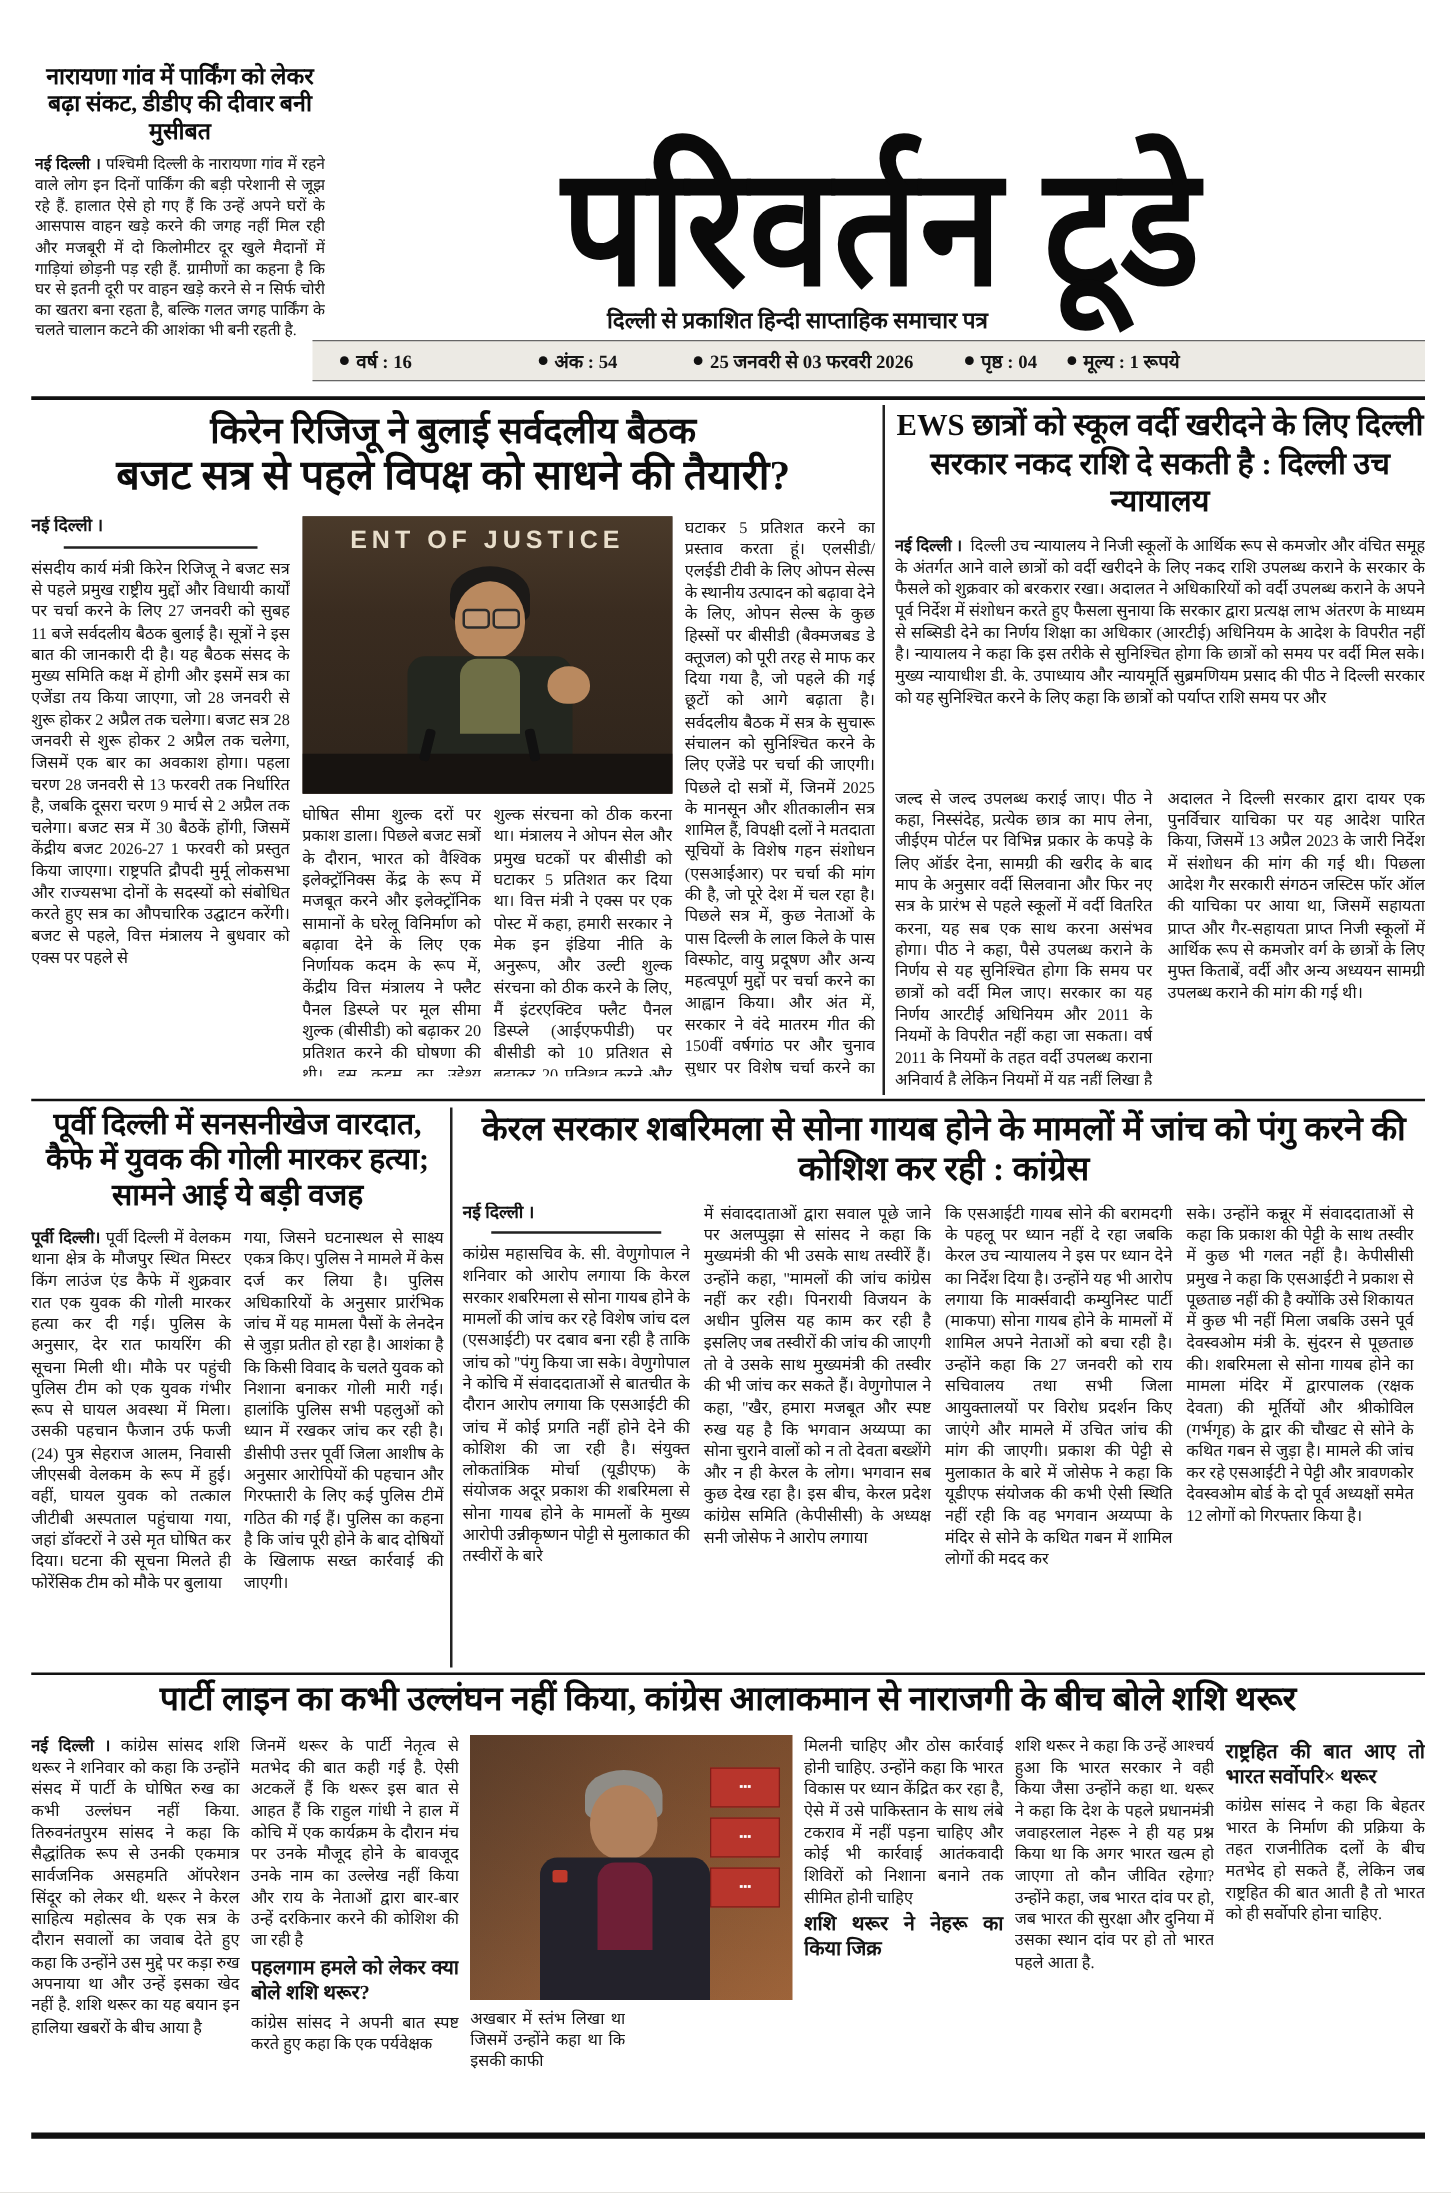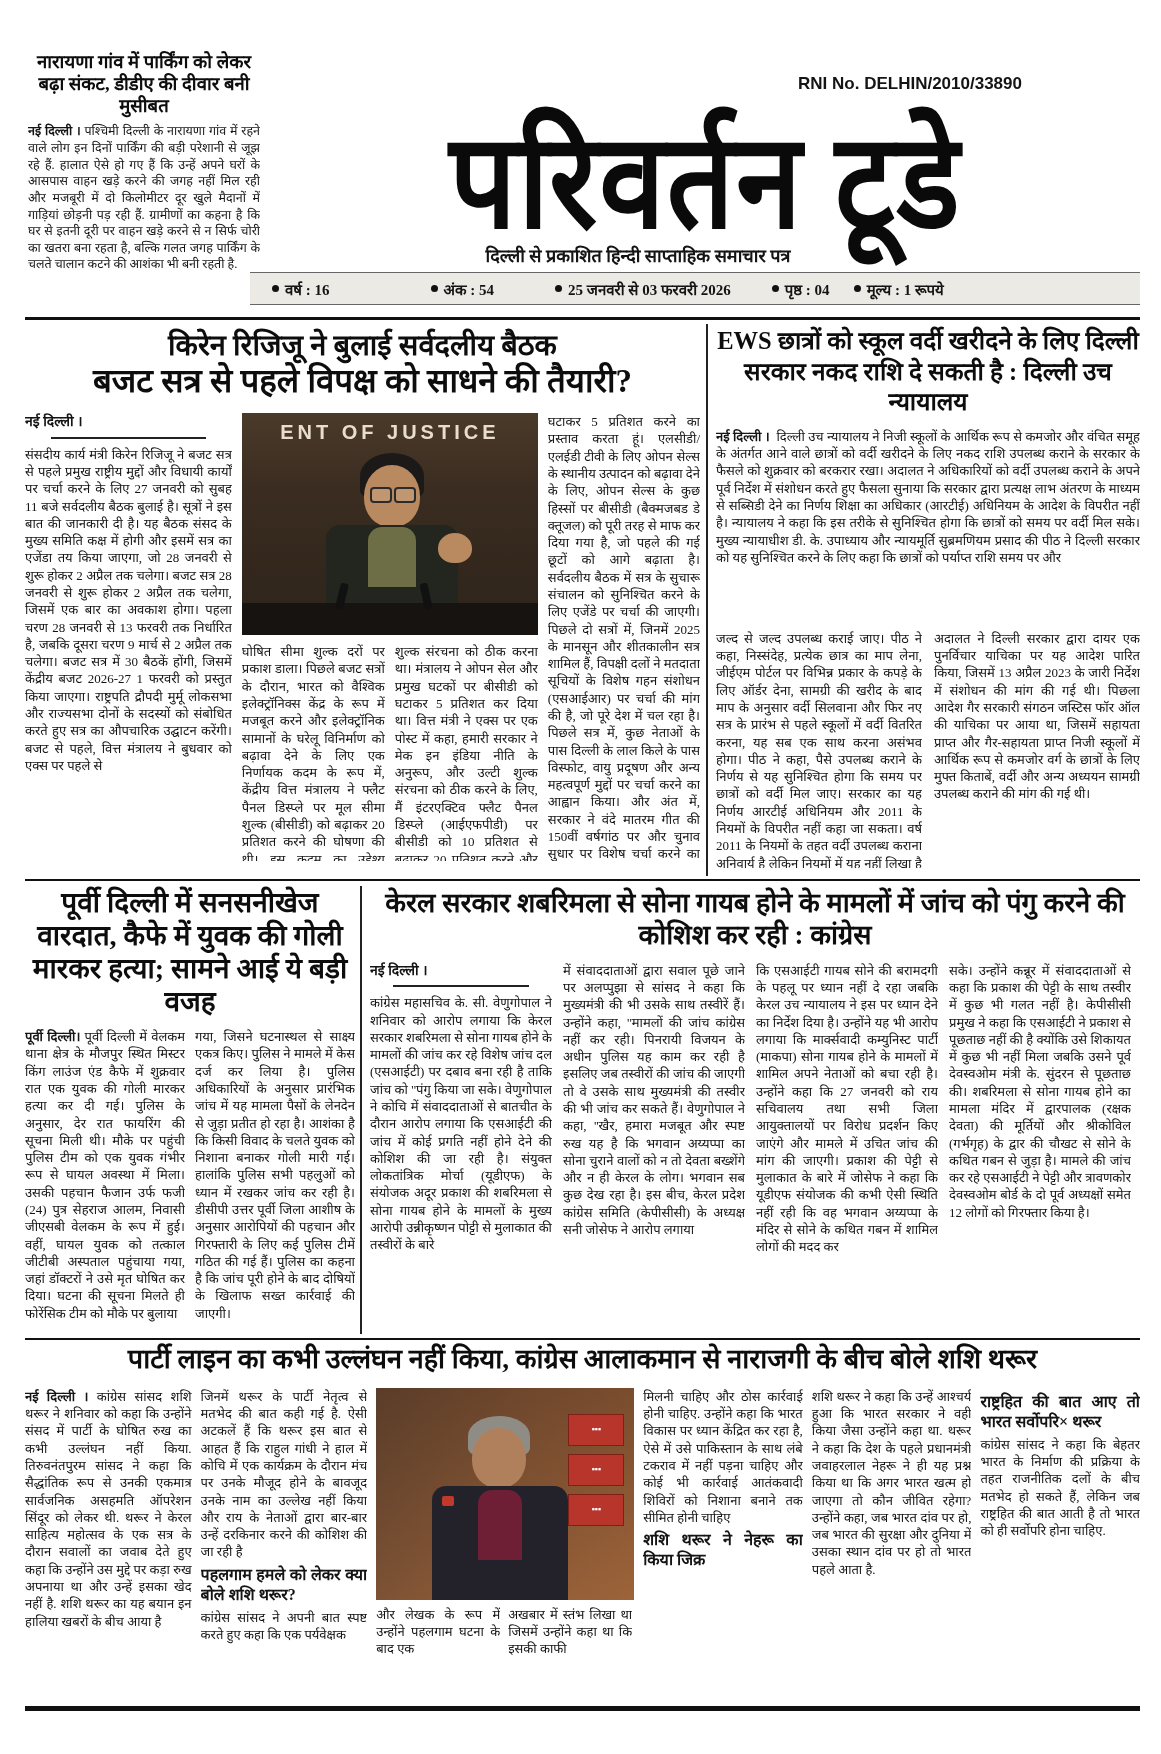--- a/index.html
+++ b/index.html
@@ -48,21 +48,20 @@
 <div class="page">
 
   <div class="abs" style="left:28px;top:52px;width:232px;height:245px;">
     <div class="headline" style="font-size:18.5px;">नारायणा गांव में पार्किंग को लेकर बढ़ा संकट, डीडीए की दीवार बनी मुसीबत</div>
     <div class="body-txt just" style="margin-top:6px;font-size:12.5px;">
       <b>नई दिल्ली ।</b>
       <span>पश्चिमी दिल्ली के नारायणा गांव में रहने वाले लोग इन दिनों पार्किंग की बड़ी परेशानी से जूझ रहे हैं. हालात ऐसे हो गए हैं कि उन्हें अपने घरों के आसपास वाहन खड़े करने की जगह नहीं मिल रही और मजबूरी में दो किलोमीटर दूर खुले मैदानों में गाड़ियां छोड़नी पड़ रही हैं. ग्रामीणों का कहना है कि घर से इतनी दूरी पर वाहन खड़े करने से न सिर्फ चोरी का खतरा बना रहता है, बल्कि गलत जगह पार्किंग के चलते चालान कटने की आशंका भी बनी रहती है.</span>
     </div>
   </div>
 
-  <div class="abs rni" style="left:690px;top:74px;width:440px;text-align:center;">RNI No. DELHIN/2010/33890</div>
   <div class="abs mast-title" style="left:268px;top:86px;width:875px;text-align:center;">परिवर्तन टूडे</div>
   <div class="abs tagline" style="left:268px;top:243px;width:740px;text-align:center;">दिल्ली से प्रकाशित हिन्दी साप्ताहिक समाचार पत्र</div>
 
   <div class="abs infobar" style="left:250px;top:272px;width:890px;height:31px;">
     <span class="item" style="margin-left:22px;">
         <span class="dot"></span>
         <span>वर्ष : 16</span>
       </span>
     <span class="item" style="margin-left:95px;">
         <span class="dot"></span>
@@ -126,21 +125,21 @@
     </div>
     <div style="display:flex;gap:12px;margin-top:6px;height:238px;overflow:hidden;">
       <div class="col body-txt just" style="width:206px;">जल्द से जल्द उपलब्ध कराई जाए। पीठ ने कहा, निस्संदेह, प्रत्येक छात्र का माप लेना, जीईएम पोर्टल पर विभिन्न प्रकार के कपड़े के लिए ऑर्डर देना, सामग्री की खरीद के बाद माप के अनुसार वर्दी सिलवाना और फिर नए सत्र के प्रारंभ से पहले स्कूलों में वर्दी वितरित करना, यह सब एक साथ करना असंभव होगा। पीठ ने कहा, पैसे उपलब्ध कराने के निर्णय से यह सुनिश्चित होगा कि समय पर छात्रों को वर्दी मिल जाए। सरकार का यह निर्णय आरटीई अधिनियम और 2011 के नियमों के विपरीत नहीं कहा जा सकता। वर्ष 2011 के नियमों के तहत वर्दी उपलब्ध कराना अनिवार्य है लेकिन नियमों में यह नहीं लिखा है कि सरकार को केवल वस्तु के रूप में ही वर्दी उपलब्ध करानी होगी।</div>
       <div class="col body-txt just" style="width:206px;">अदालत ने दिल्ली सरकार द्वारा दायर एक पुनर्विचार याचिका पर यह आदेश पारित किया, जिसमें 13 अप्रैल 2023 के जारी निर्देश में संशोधन की मांग की गई थी। पिछला आदेश गैर सरकारी संगठन जस्टिस फॉर ऑल की याचिका पर आया था, जिसमें सहायता प्राप्त और गैर-सहायता प्राप्त निजी स्कूलों में आर्थिक रूप से कमजोर वर्ग के छात्रों के लिए मुफ्त किताबें, वर्दी और अन्य अध्ययन सामग्री उपलब्ध कराने की मांग की गई थी।</div>
     </div>
   </div>
 
   <div class="abs rule-h" style="left:25px;top:879px;width:1115px;height:2px;"></div>
 
   <div class="abs" style="left:25px;top:886px;width:330px;height:448px;">
-    <div class="headline" style="font-size:28px;">पूर्वी दिल्ली में सनसनीखेज वारदात, कैफे में युवक की गोली मारकर हत्या; सामने आई ये बड़ी वजह</div>
+    <div class="headline" style="font-size:24px;">पूर्वी दिल्ली में सनसनीखेज वारदात, कैफे में युवक की गोली मारकर हत्या; सामने आई ये बड़ी वजह</div>
     <div style="display:flex;gap:10px;margin-top:10px;height:318px;overflow:hidden;">
       <div class="col body-txt just" style="width:160px;">
         <b>पूर्वी दिल्ली।</b>
         <span>पूर्वी दिल्ली में वेलकम थाना क्षेत्र के मौजपुर स्थित मिस्टर किंग लाउंज एंड कैफे में शुक्रवार रात एक युवक की गोली मारकर हत्या कर दी गई। पुलिस के अनुसार, देर रात फायरिंग की सूचना मिली थी। मौके पर पहुंची पुलिस टीम को एक युवक गंभीर रूप से घायल अवस्था में मिला। उसकी पहचान फैजान उर्फ फजी (24) पुत्र सेहराज आलम, निवासी जीएसबी वेलकम के रूप में हुई। वहीं, घायल युवक को तत्काल जीटीबी अस्पताल पहुंचाया गया, जहां डॉक्टरों ने उसे मृत घोषित कर दिया। घटना की सूचना मिलते ही फोरेंसिक टीम को मौके पर बुलाया</span>
       </div>
       <div class="col body-txt just" style="width:160px;">गया, जिसने घटनास्थल से साक्ष्य एकत्र किए। पुलिस ने मामले में केस दर्ज कर लिया है। पुलिस अधिकारियों के अनुसार प्रारंभिक जांच में यह मामला पैसों के लेनदेन से जुड़ा प्रतीत हो रहा है। आशंका है कि किसी विवाद के चलते युवक को निशाना बनाकर गोली मारी गई। हालांकि पुलिस सभी पहलुओं को ध्यान में रखकर जांच कर रही है। डीसीपी उत्तर पूर्वी जिला आशीष के अनुसार आरोपियों की पहचान और गिरफ्तारी के लिए कई पुलिस टीमें गठित की गई हैं। पुलिस का कहना है कि जांच पूरी होने के बाद दोषियों के खिलाफ सख्त कार्रवाई की जाएगी।</div>
     </div>
   </div>
 
   <div class="abs rule-v" style="left:360px;top:886px;height:448px;"></div>
@@ -185,21 +184,20 @@
           <div class="shelf" style="right:10px;top:106px;width:54px;height:30px;display:flex;align-items:center;justify-content:center;">
               <span class="lbl">▪▪▪</span>
             </div>
           <div class="fig-hair" style="left:92px;top:28px;width:62px;height:40px;background:#8f8c86;"></div>
           <div class="fig-head" style="left:96px;top:40px;width:54px;height:60px;background:#b0805c;"></div>
           <div class="fig-body" style="left:56px;top:98px;width:136px;height:114px;background:#23222b;"></div>
           <div class="fig-body" style="left:102px;top:102px;width:44px;height:70px;background:#6e1f36;"></div>
           <div style="position:absolute;left:66px;top:108px;width:12px;height:10px;background:#c0392b;border-radius:2px;"></div>
         </div>
         <div style="display:flex;gap:8px;flex:1;overflow:hidden;">
-          <div class="col body-txt just" style="width:124px;">और लेखक के रूप में उन्होंने पहलगाम घटना के बाद एक</div>
           <div class="col body-txt just" style="width:124px;">अखबार में स्तंभ लिखा था जिसमें उन्होंने कहा था कि इसकी काफी</div>
         </div>
       </div>
       <div class="col body-txt just" style="width:160px;">
         <span>मिलनी चाहिए और ठोस कार्रवाई होनी चाहिए. उन्होंने कहा कि भारत विकास पर ध्यान केंद्रित कर रहा है, ऐसे में उसे पाकिस्तान के साथ लंबे टकराव में नहीं पड़ना चाहिए और कोई भी कार्रवाई आतंकवादी शिविरों को निशाना बनाने तक सीमित होनी चाहिए</span>
         <div class="subhead">शशि थरूर ने नेहरू का किया जिक्र</div>
       </div>
       <div class="col body-txt just" style="width:160px;">शशि थरूर ने कहा कि उन्हें आश्चर्य हुआ कि भारत सरकार ने वही किया जैसा उन्होंने कहा था. थरूर ने कहा कि देश के पहले प्रधानमंत्री जवाहरलाल नेहरू ने ही यह प्रश्न किया था कि अगर भारत खत्म हो जाएगा तो कौन जीवित रहेगा? उन्होंने कहा, जब भारत दांव पर हो, जब भारत की सुरक्षा और दुनिया में उसका स्थान दांव पर हो तो भारत पहले आता है.</div>
       <div class="col body-txt just" style="width:160px;">
         <div class="subhead">राष्ट्रहित की बात आए तो भारत सर्वोपरि× थरूर</div>

